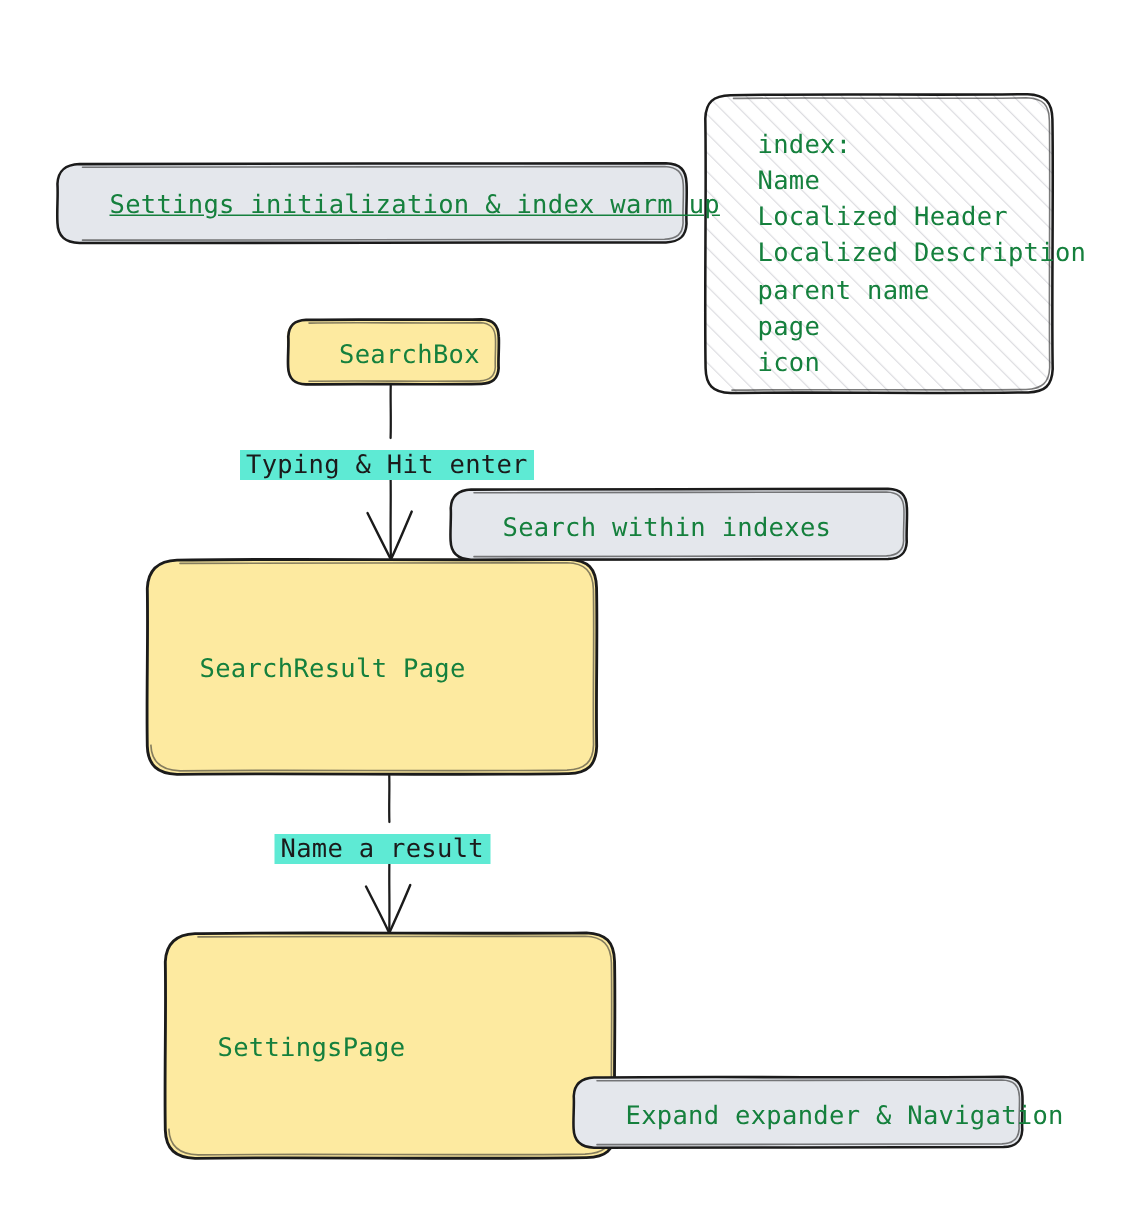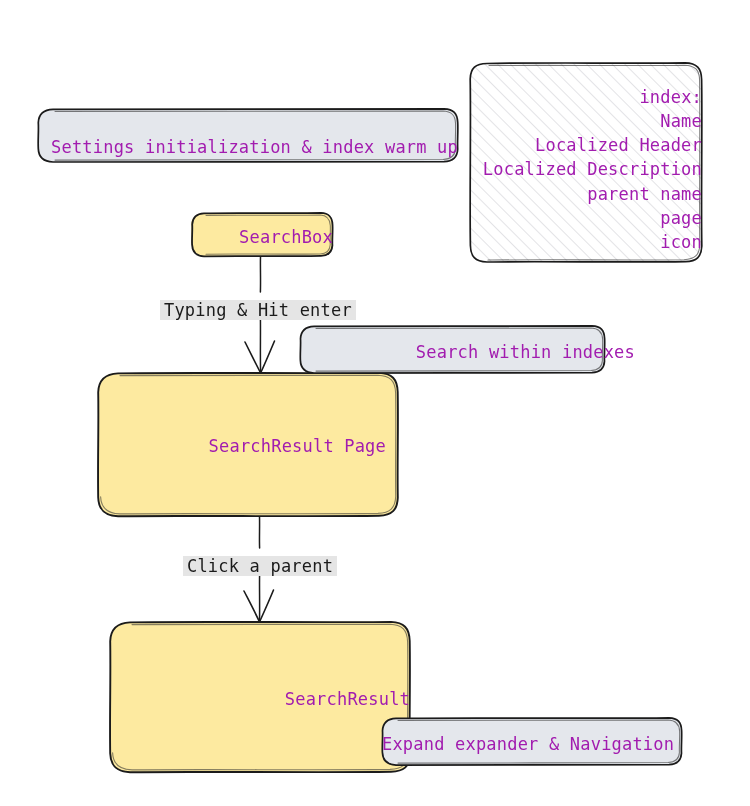--- a/index.html
+++ b/index.html
@@ -16,33 +16,34 @@
     color: #1f1f1f;
   }
   #canvas {
     position: absolute;
     inset: 0;
     width: 750px;
     height: 806px;
   }
   .node-label {
     position: absolute;
-    text-align: right;
+    text-align: left;
     white-space: pre;
     pointer-events: none;
     line-height: 1.42;
-    color: #a21caf;
+    color: #15803d;
     letter-spacing: 0.2px;
+    margin-left: 35px;
   }
   .edge-label {
     position: absolute;
     white-space: pre;
     color: #1b1b1b;
     letter-spacing: 0.2px;
-    background: #e5e5e5;
+    background: #5eead4;
     padding: 0 4px;
   }
   .sz17 { font-size: 17px; }
 </style>
 </head>
 <body>
 
 <svg id="canvas" viewBox="0 0 750 806" xmlns="http://www.w3.org/2000/svg">
   <defs>
     <pattern id="hatch" width="9" height="9" patternUnits="userSpaceOnUse" patternTransform="rotate(-45)">
@@ -130,27 +131,27 @@
 </svg>
 
 <div class="node-label sz17" style="left:470px; top:85px; width:232px;">index:
 Name
 Localized Header
 Localized Description
 parent name
 page
 icon</div>
 
-<div class="node-label sz17" style="left:38px; top:135px; width:420px;">Settings initialization &amp; index warm up</div>
+<div class="node-label sz17" style="left:38px; top:125px; width:420px;text-decoration:underline;">Settings initialization &amp; index warm up</div>
 
 <div class="node-label sz17" style="left:191px; top:225px; width:142px;">SearchBox</div>
 
 <div class="edge-label sz17" style="left:160px; top:300px;">Typing &amp; Hit enter</div>
 
 <div class="node-label sz17" style="left:300px; top:340px; width:335px;">Search within indexes</div>
 
 <div class="node-label sz17" style="left:98px; top:434px; width:288px;">SearchResult Page</div>
 
-<div class="edge-label sz17" style="left:183px; top:556px;">Click a parent</div>
+<div class="edge-label sz17" style="left:183px; top:556px;">Name a result</div>
 
-<div class="node-label sz17" style="left:110px; top:687px; width:300px;">SearchResult</div>
+<div class="node-label sz17" style="left:110px; top:687px; width:300px;">SettingsPage</div>
 
 <div class="node-label sz17" style="left:382px; top:732px; width:266px;">Expand expander &amp; Navigation</div>
 
 </body></html>

